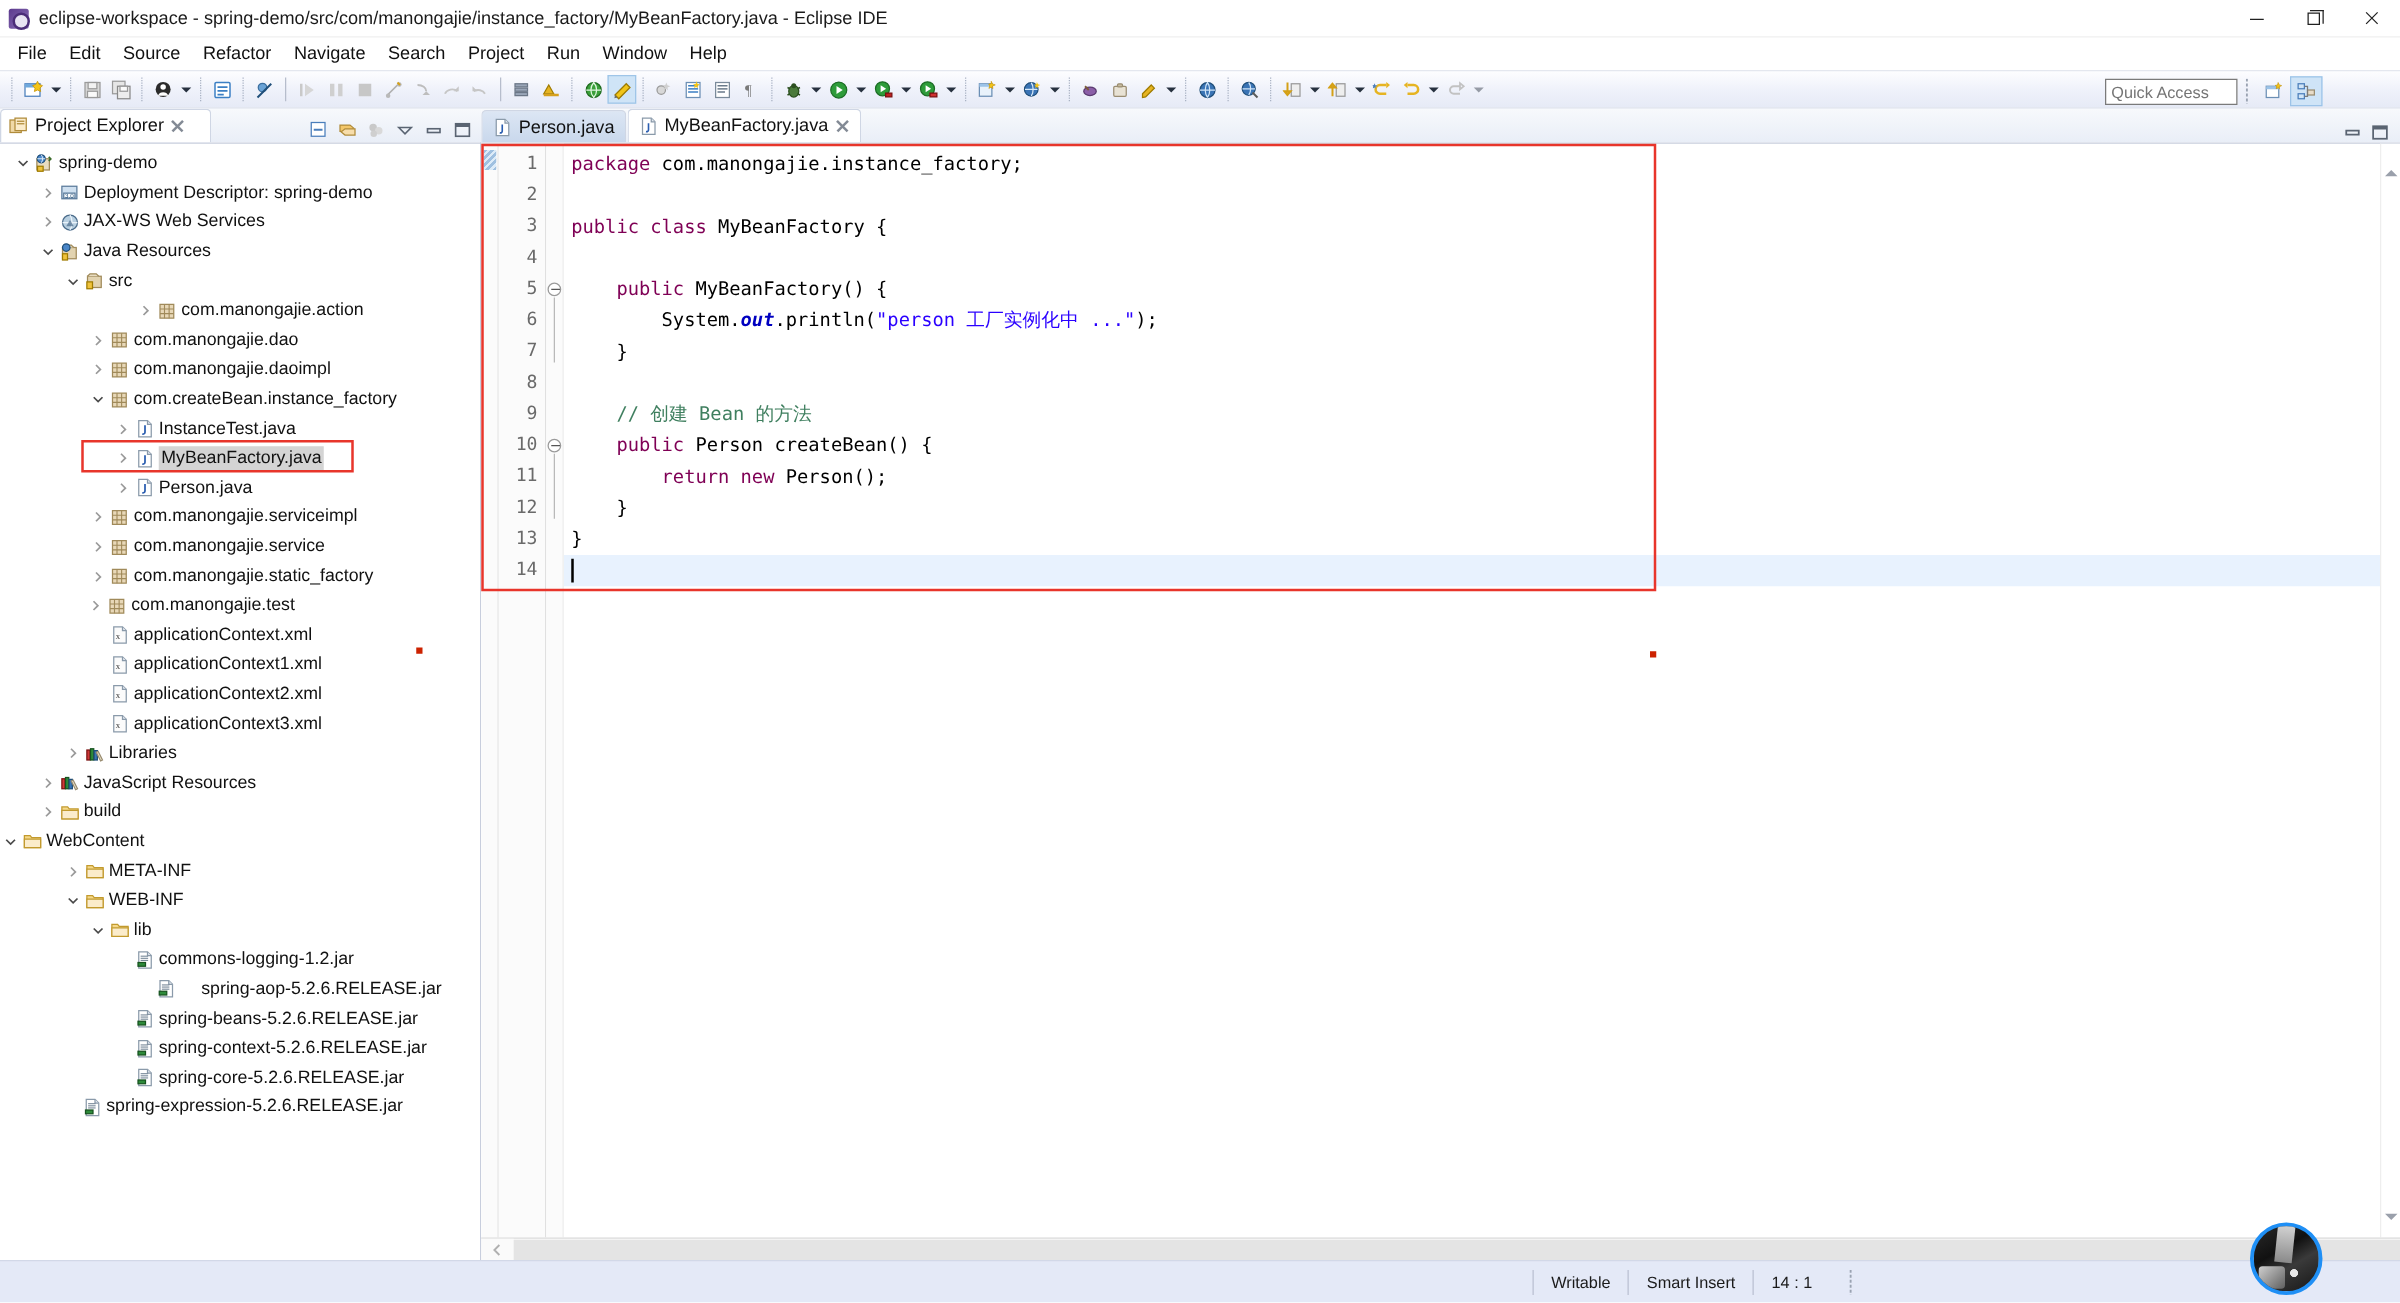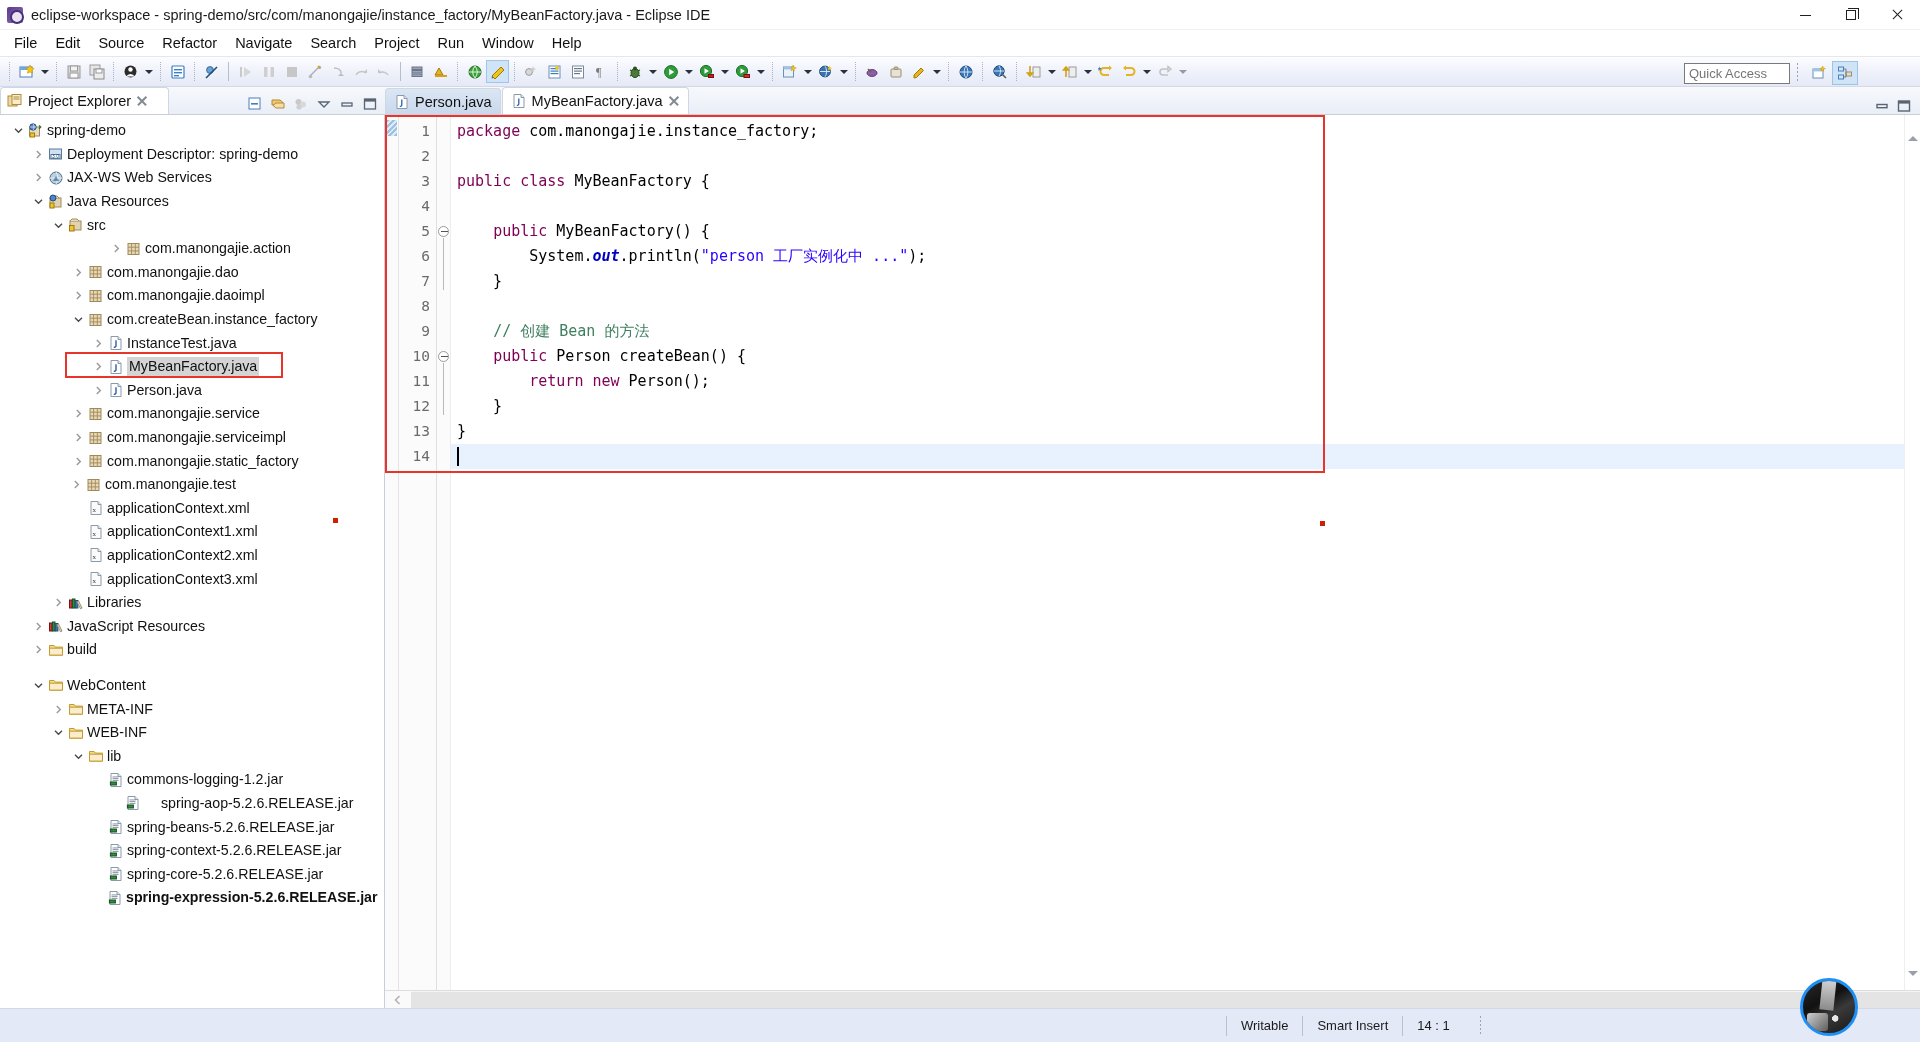--- a/index.html
+++ b/index.html
@@ -854,35 +854,35 @@
             <svg width="11" height="11" viewBox="0 0 11 11">
               <path d="M3.8 2l3.5 3.5L3.8 9" stroke="#9a9a9a" stroke-width="1.4" fill="none"></path>
             </svg>
           </span>
           <span class="ri">
             <svg class="ico" viewBox="0 0 16 16">
               <rect x="2" y="2.5" width="11" height="11" fill="#e8d8b8" stroke="#a08a5a"></rect>
               <path d="M2 6.2h11M2 9.9h11M5.6 2.5v11M9.3 2.5v11" stroke="#a08a5a" stroke-width=".9"></path>
             </svg>
           </span>
-          <span class="lbl">com.manongajie.service</span>
+          <span class="lbl">com.manongajie.serviceimpl</span>
         </div>
         <div class="row" style="height: 23.6px; padding-left: 70px;">
           <span class="tw">
             <svg width="11" height="11" viewBox="0 0 11 11">
               <path d="M3.8 2l3.5 3.5L3.8 9" stroke="#9a9a9a" stroke-width="1.4" fill="none"></path>
             </svg>
           </span>
           <span class="ri">
             <svg class="ico" viewBox="0 0 16 16">
               <rect x="2" y="2.5" width="11" height="11" fill="#e8d8b8" stroke="#a08a5a"></rect>
               <path d="M2 6.2h11M2 9.9h11M5.6 2.5v11M9.3 2.5v11" stroke="#a08a5a" stroke-width=".9"></path>
             </svg>
           </span>
-          <span class="lbl">com.manongajie.serviceimpl</span>
+          <span class="lbl">com.manongajie.service</span>
         </div>
         <div class="row" style="height: 23.6px; padding-left: 70px;">
           <span class="tw">
             <svg width="11" height="11" viewBox="0 0 11 11">
               <path d="M3.8 2l3.5 3.5L3.8 9" stroke="#9a9a9a" stroke-width="1.4" fill="none"></path>
             </svg>
           </span>
           <span class="ri">
             <svg class="ico" viewBox="0 0 16 16">
               <rect x="2" y="2.5" width="11" height="11" fill="#e8d8b8" stroke="#a08a5a"></rect>
@@ -988,21 +988,21 @@
             </svg>
           </span>
           <span class="ri">
             <svg class="ico" viewBox="0 0 16 16">
               <path d="M1.5 3.5h4.6l1.3 1.6h7.1v8H1.5z" fill="#f6d98a" stroke="#c29a2e"></path>
               <path d="M1.5 6.2h13v6.9h-13z" fill="#fbeccb" stroke="#c29a2e"></path>
             </svg>
           </span>
           <span class="lbl">build</span>
         </div>
-        <div class="row" style="height: 23.6px; padding-left: 30px; margin-top: 12px;">
+        <div class="row" style="height: 23.6px; ">
           <span class="tw">
             <svg width="11" height="11" viewBox="0 0 11 11">
               <path d="M2 3.8l3.5 3.5L9 3.8" stroke="#4a4a4a" stroke-width="1.4" fill="none"></path>
             </svg>
           </span>
           <span class="ri">
             <svg class="ico" viewBox="0 0 16 16">
               <path d="M1.5 3.5h4.6l1.3 1.6h7.1v8H1.5z" fill="#f6d98a" stroke="#c29a2e"></path>
               <path d="M1.5 6.2h13v6.9h-13z" fill="#fbeccb" stroke="#c29a2e"></path>
             </svg>
@@ -1114,21 +1114,21 @@
               <path d="M3 1.5h7l3 3v10H3z" fill="#fff" stroke="#8a9aaa"></path>
               <path d="M10 1.5v3h3" fill="#e4e9f0" stroke="#8a9aaa"></path>
               <rect x="4.5" y="4.5" width="6" height=".9" fill="#7a8a9a"></rect>
               <rect x="4.5" y="6.2" width="6" height=".9" fill="#7a8a9a"></rect>
               <rect x="4.5" y="7.9" width="6" height=".9" fill="#7a8a9a"></rect>
               <rect x="2.4" y="10" width="6" height="3" fill="#2e8b3a" stroke="#16521f"></rect>
             </svg>
           </span>
           <span class="lbl">spring-core-5.2.6.RELEASE.jar</span>
         </div>
-        <div class="row" style="height: 23.6px; padding-left: 89px; font-weight: bold;">
+        <div class="row" style="height: 23.6px; padding-left: 48px;">
           <span class="tw"></span>
           <span class="ri">
             <svg class="ico" viewBox="0 0 16 16">
               <path d="M3 1.5h7l3 3v10H3z" fill="#fff" stroke="#8a9aaa"></path>
               <path d="M10 1.5v3h3" fill="#e4e9f0" stroke="#8a9aaa"></path>
               <rect x="4.5" y="4.5" width="6" height=".9" fill="#7a8a9a"></rect>
               <rect x="4.5" y="6.2" width="6" height=".9" fill="#7a8a9a"></rect>
               <rect x="4.5" y="7.9" width="6" height=".9" fill="#7a8a9a"></rect>
               <rect x="2.4" y="10" width="6" height="3" fill="#2e8b3a" stroke="#16521f"></rect>
             </svg>

